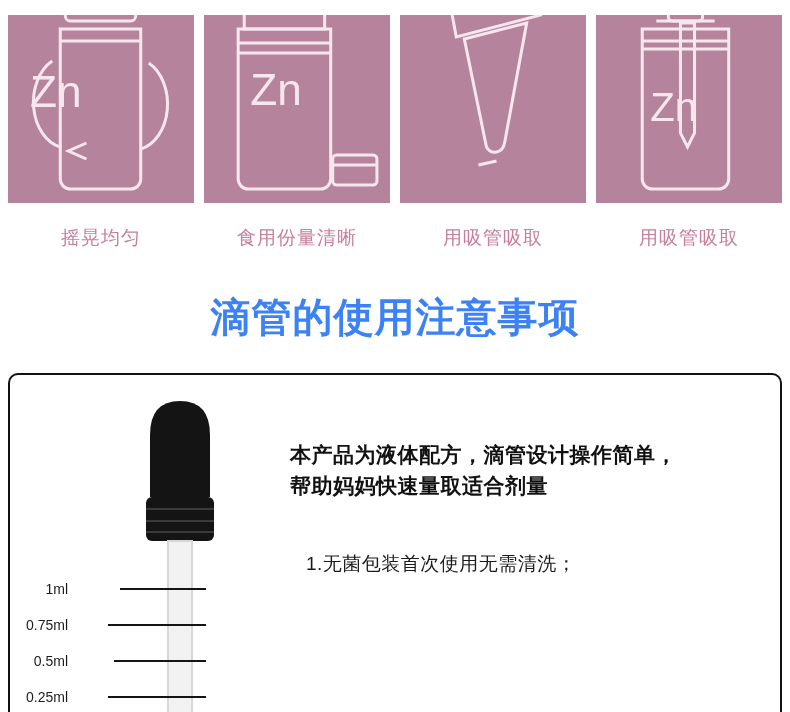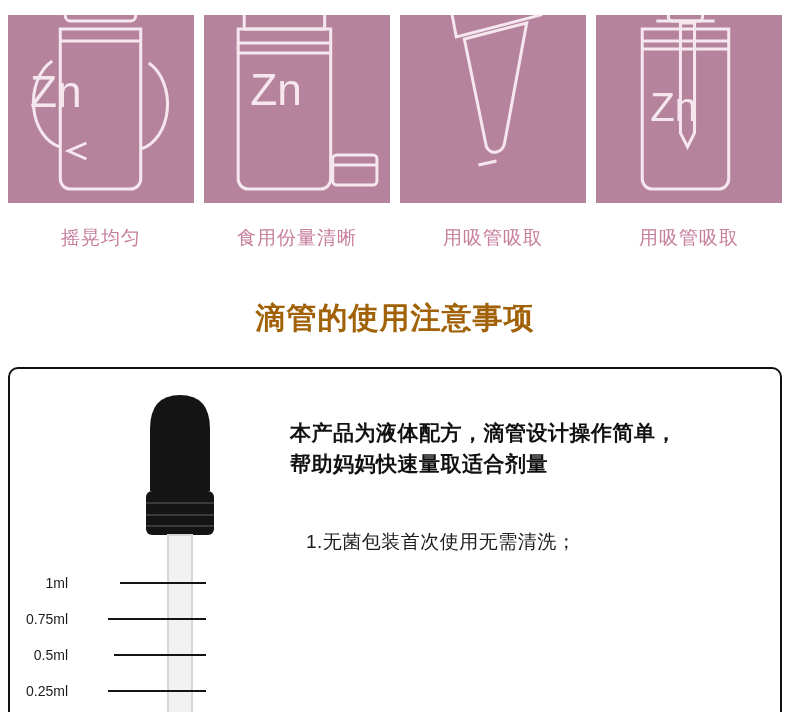--- a/index.html
+++ b/index.html
@@ -45,24 +45,24 @@
     font-size: 19px;
     color: #c77f9c;
     margin-top: 22px;
     letter-spacing: 1px;
     white-space: nowrap;
   }
 
   
   .section-title {
     text-align: center;
-    font-size: 30px;
+    font-size: 40px;
     font-weight: bold;
-    color: #a16207;
-    margin: 32px 0 28px 0;
+    color: #3b82f6;
+    margin: 24px 0 28px 0;
     letter-spacing: 1px;
   }
 
   
   .card {
     position: relative;
     margin: 0 8px;
     height: 368px;
     border: 2px solid #111111;
     border-radius: 10px;
@@ -88,21 +88,21 @@
   .text-col {
     flex: 1 1 auto;
     padding: 48px 18px 0 8px;
     box-sizing: border-box;
   }
   .lead {
     font-size: 21px;
     font-weight: bold;
     line-height: 1.48;
     color: #111111;
-    margin: 0 0 48px 0;
+    margin: 16px 0 48px 0;
     letter-spacing: 0.5px;
   }
   .bullets {
     margin: 16px;
     padding: 0;
     list-style: none;
   }
   .bullets li {
     font-size: 19px;
     line-height: 1.62;

